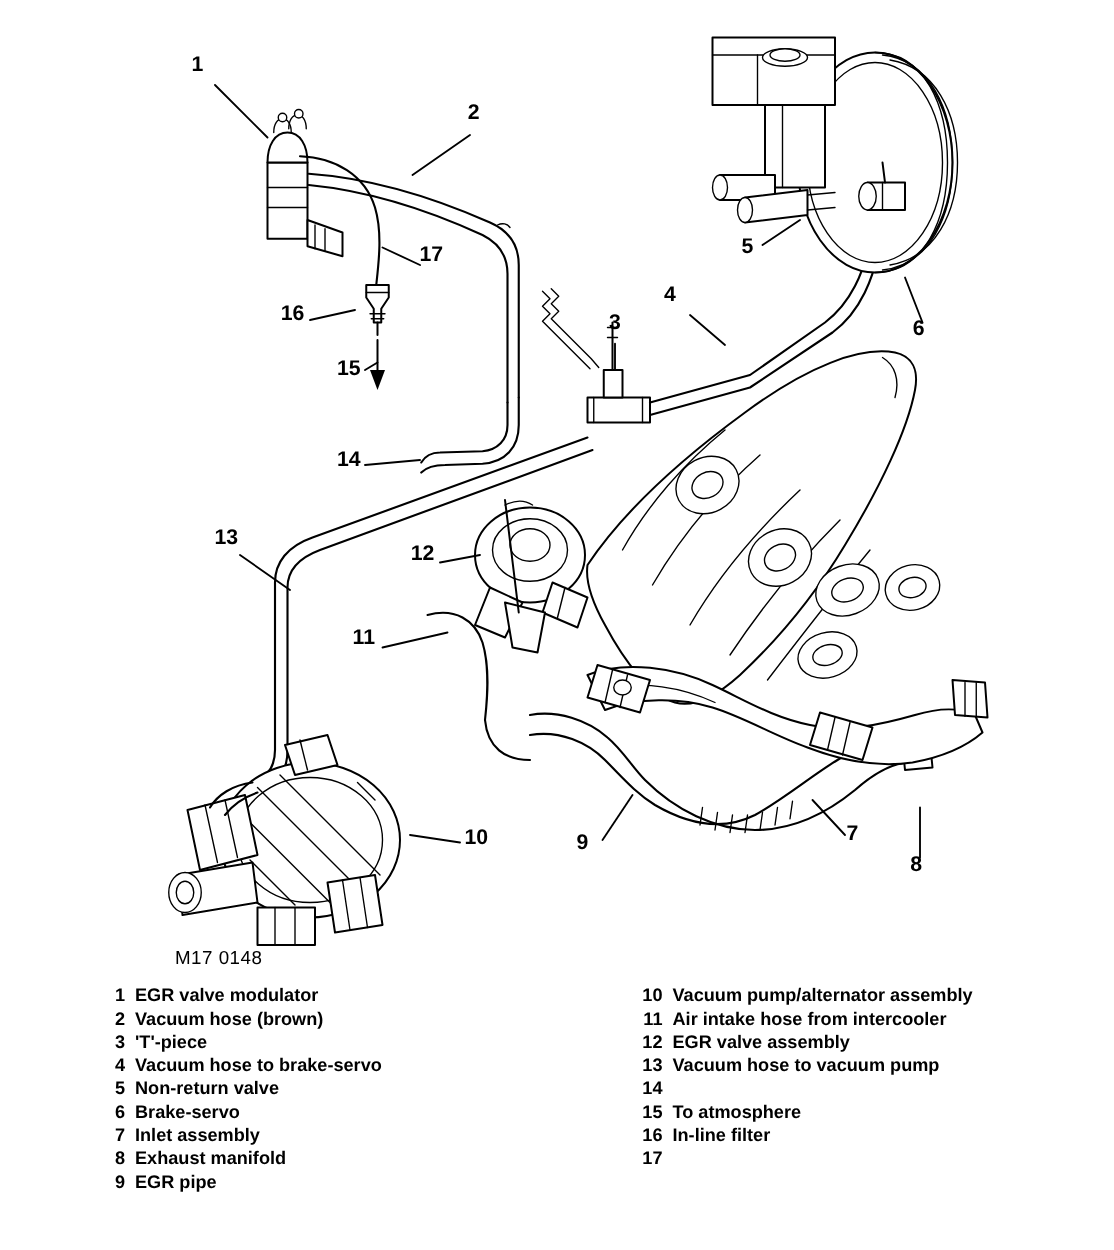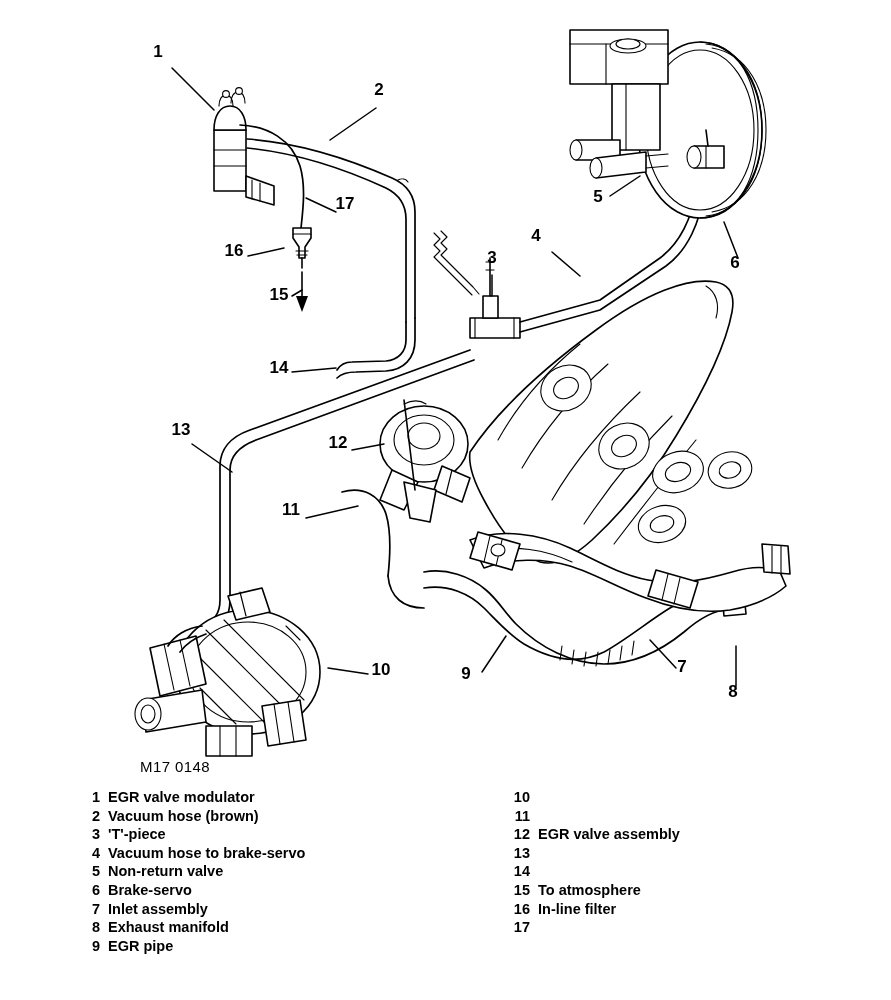--- a/index.html
+++ b/index.html
@@ -337,30 +337,33 @@
       </div>
       <div class="legend-item">
         <span class="legend-num">9</span>
         <span class="legend-label">EGR pipe</span>
       </div>
     </div>
 
     <div class="legend-col right">
       <div class="legend-item">
         <span class="legend-num">10</span>
+        <span class="legend-label">Vacuum pump/alternator assembly</span>
       </div>
       <div class="legend-item">
         <span class="legend-num">11</span>
+        <span class="legend-label">Air intake hose from intercooler</span>
       </div>
       <div class="legend-item">
         <span class="legend-num">12</span>
         <span class="legend-label">EGR valve assembly</span>
       </div>
       <div class="legend-item">
         <span class="legend-num">13</span>
+        <span class="legend-label">Vacuum hose to vacuum pump</span>
       </div>
       <div class="legend-item">
         <span class="legend-num">14</span>
       </div>
       <div class="legend-item">
         <span class="legend-num">15</span>
         <span class="legend-label">To atmosphere</span>
       </div>
       <div class="legend-item">
         <span class="legend-num">16</span>

